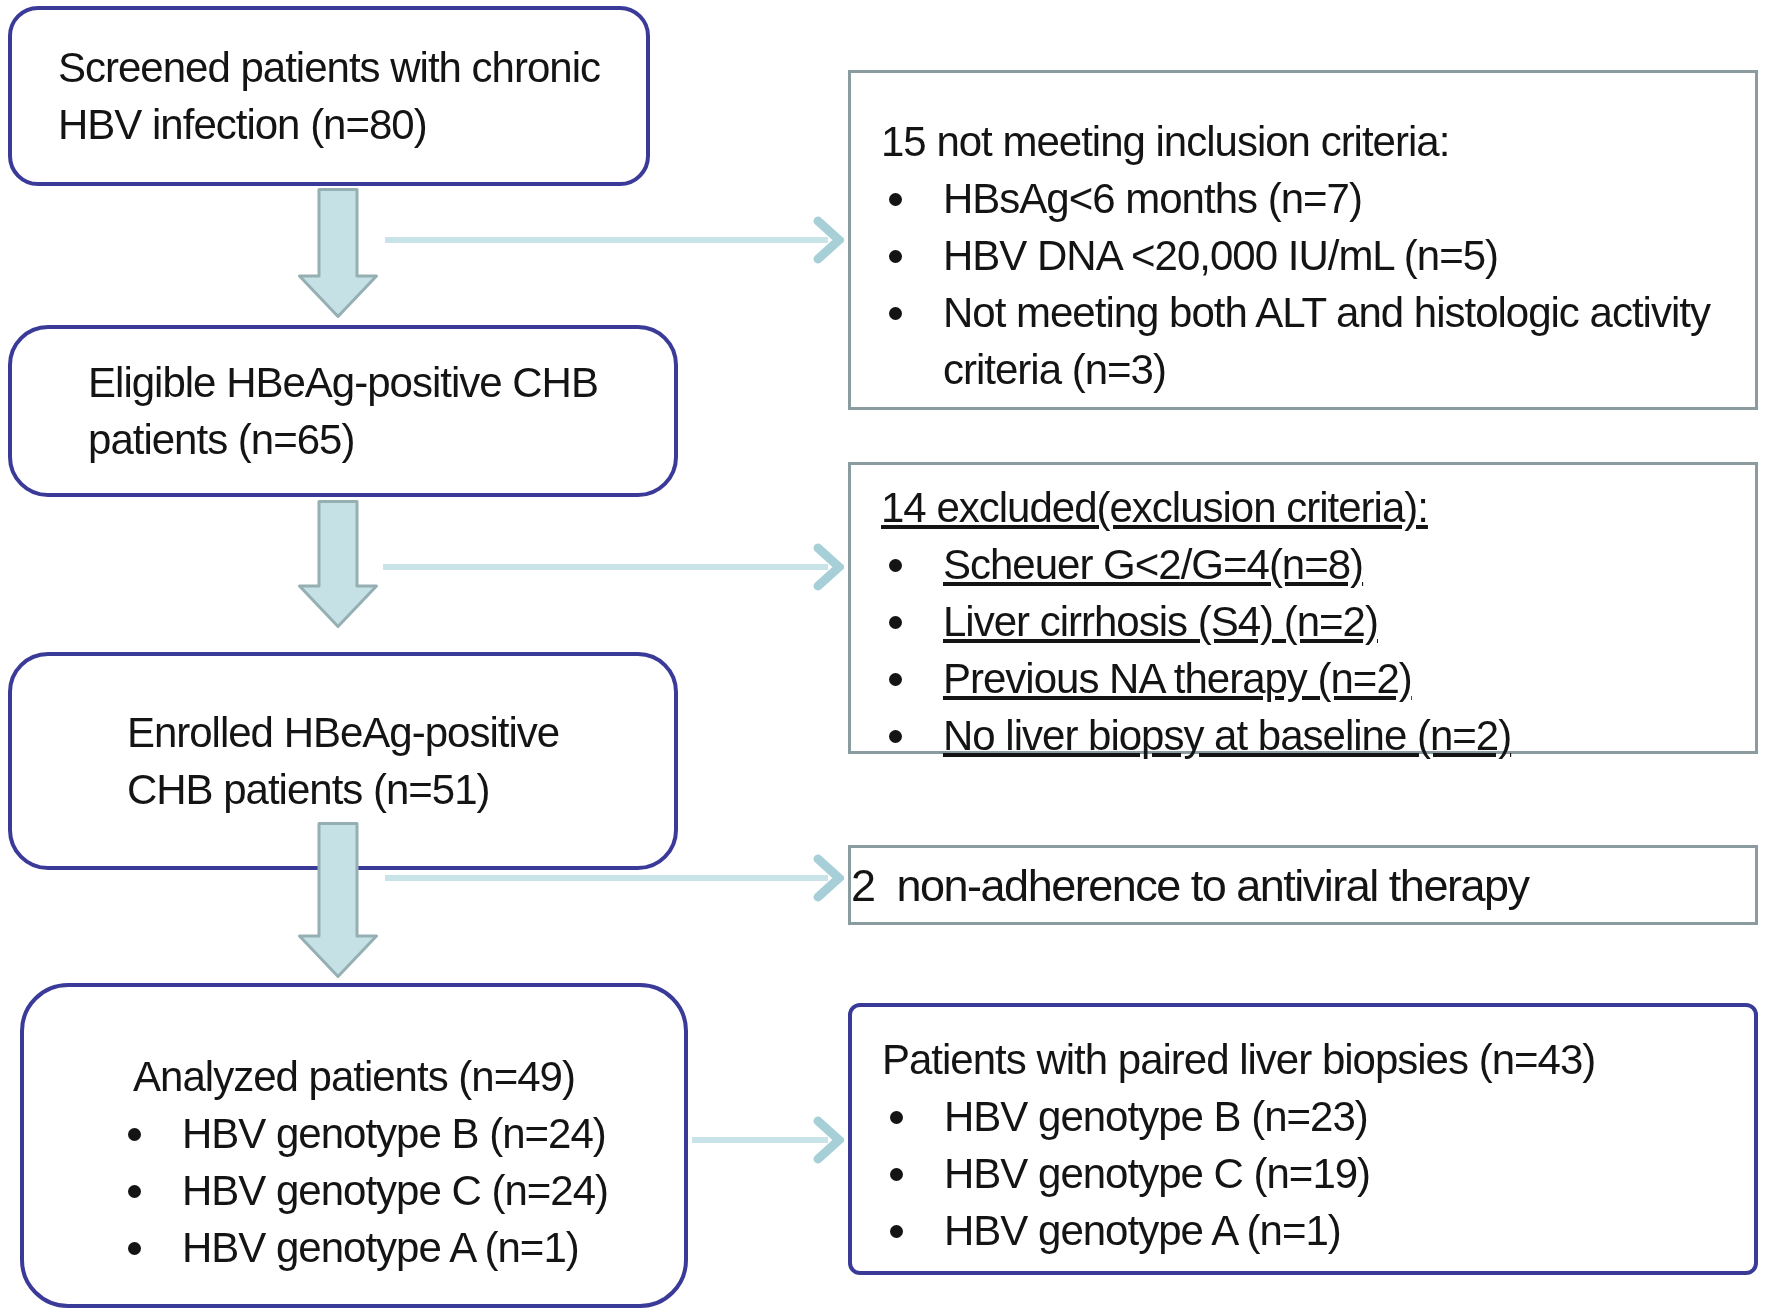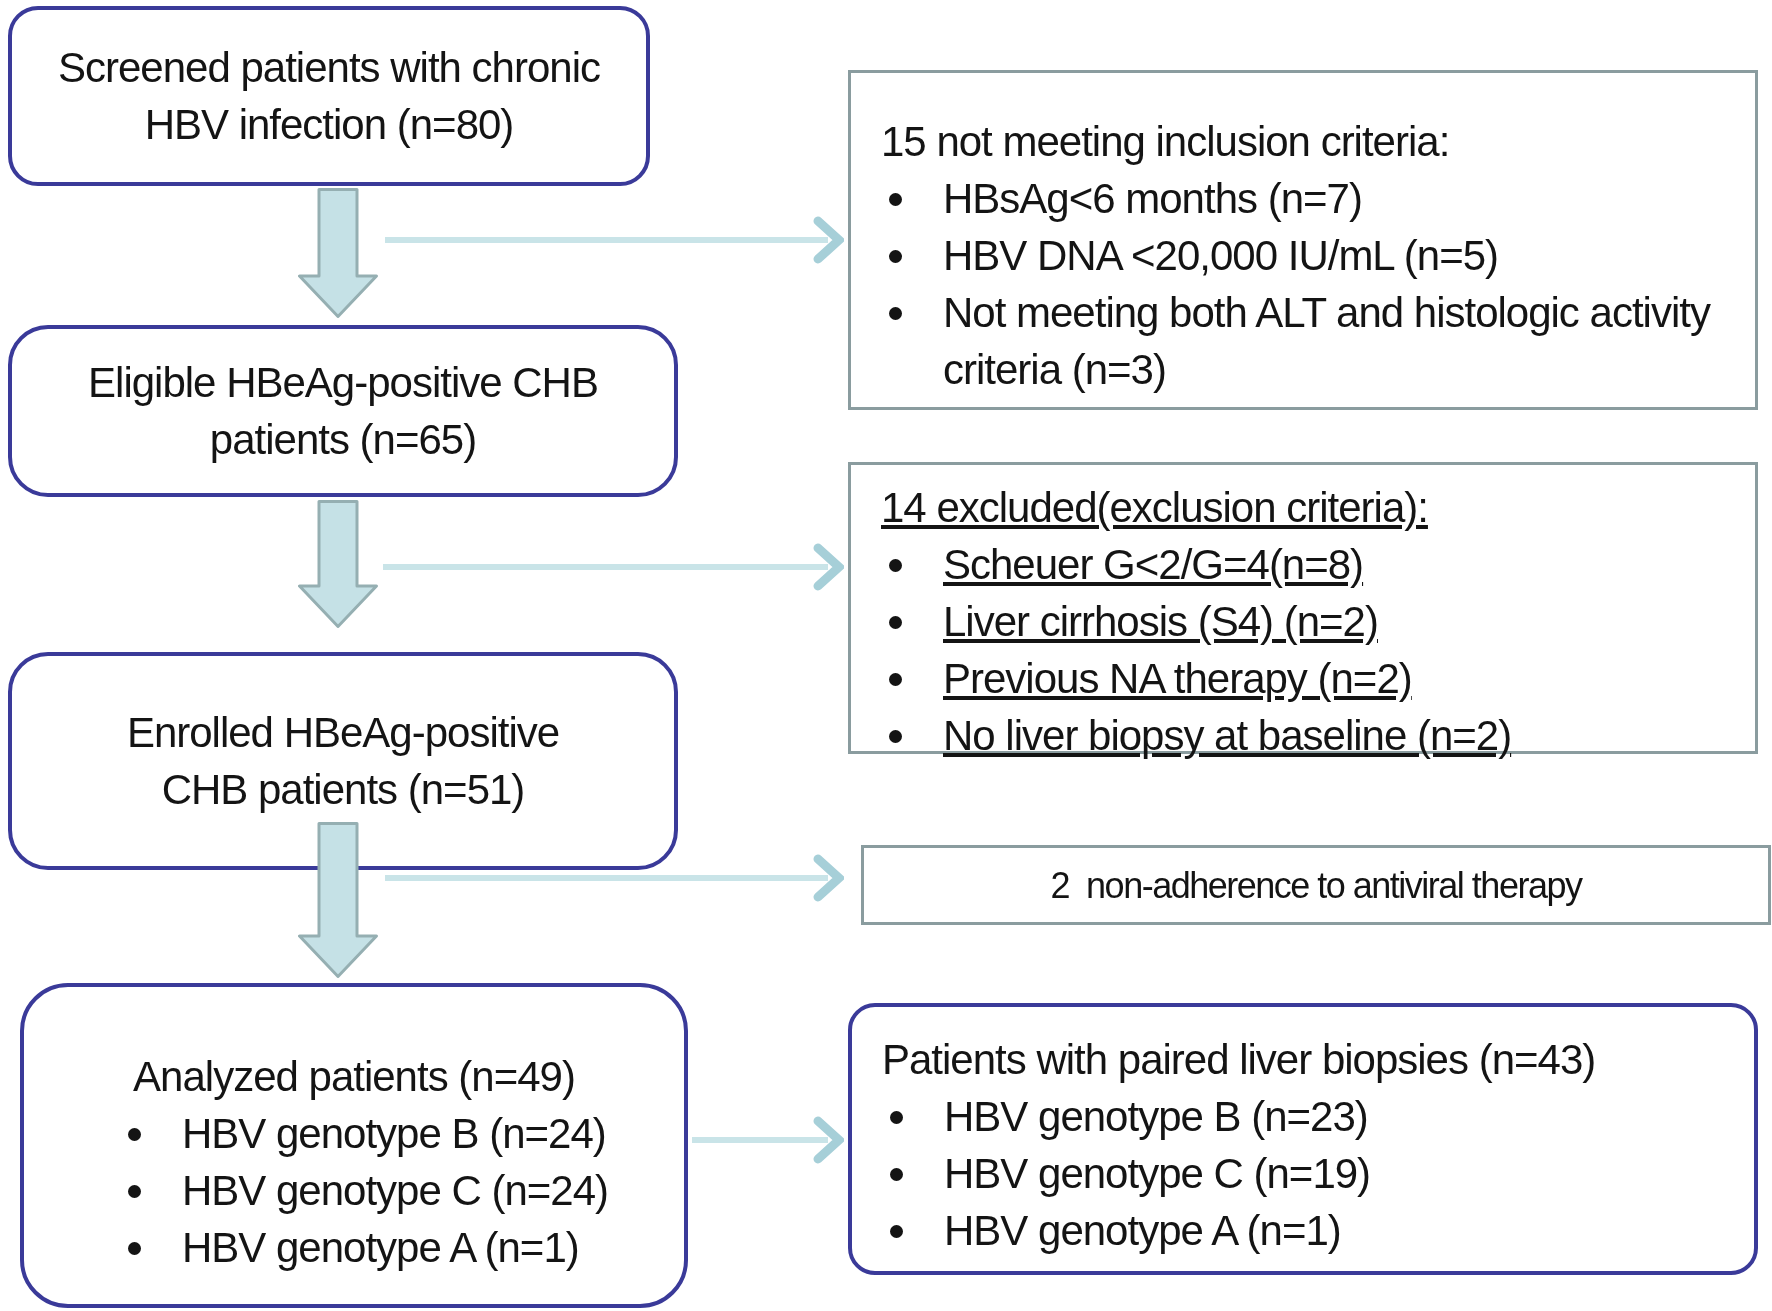--- a/index.html
+++ b/index.html
@@ -18,21 +18,20 @@
 
   
   .lbox {
     position: absolute;
     background: #ffffff;
     border: 4px solid var(--blue-border, #3a3a99);
     border-radius: 36px;
     display: flex;
     align-items: center;
     justify-content: center;
-    text-align: center;
     box-sizing: border-box;
   }
   #box-screened  { left: 8px;  top: 6px;   width: 642px; height: 180px; border-radius: 30px; }
   #box-eligible  { left: 8px;  top: 325px; width: 670px; height: 172px; border-radius: 40px; }
   #box-enrolled  { left: 8px;  top: 652px; width: 670px; height: 218px; border-radius: 40px; }
   #box-analyzed  {
     left: 20px; top: 983px; width: 668px; height: 325px; border-radius: 48px;
     display: flex; flex-direction: column; justify-content: center; text-align: left;
   }
 
@@ -41,26 +40,26 @@
     position: absolute;
     background: #ffffff;
     border: 3px solid var(--grey-border, #8a9c9f);
     box-sizing: border-box;
     text-align: left;
   }
   #box-notmeeting   { left: 848px; top: 70px;  width: 910px; height: 340px; padding-top: 40px; }
   #box-excluded     { left: 848px; top: 462px; width: 910px; height: 292px; padding-top: 14px; text-decoration: underline; }
   #box-nonadherence {
     left: 848px; top: 845px; width: 910px; height: 80px;
-    display: flex; align-items: center; justify-content: center;
-    font-size: 36px; white-space: pre-wrap; letter-spacing: -1.5px; margin-left: 13px;
+    display: flex; align-items: center; 
+    font-size: 45px; white-space: pre-wrap; letter-spacing: -1.5px;
   }
   #box-paired {
     left: 848px; top: 1003px; width: 910px; height: 272px;
-    border: 4px solid var(--blue-border, #3a3a99); border-radius: 27px;
+    border: 4px solid var(--blue-border, #3a3a99); border-radius: 12px;
     padding-top: 24px;
   }
 
   .box-title { padding-left: 30px; }
   #box-analyzed .box-title { padding-left: 0; text-align: center; margin-top: 32px; }
 
   ul.bullets { list-style: none; margin: 0; padding: 0 18px 0 30px; }
   ul.bullets li { position: relative; padding-left: 62px; }
   ul.bullets li::before {
     content: "";

